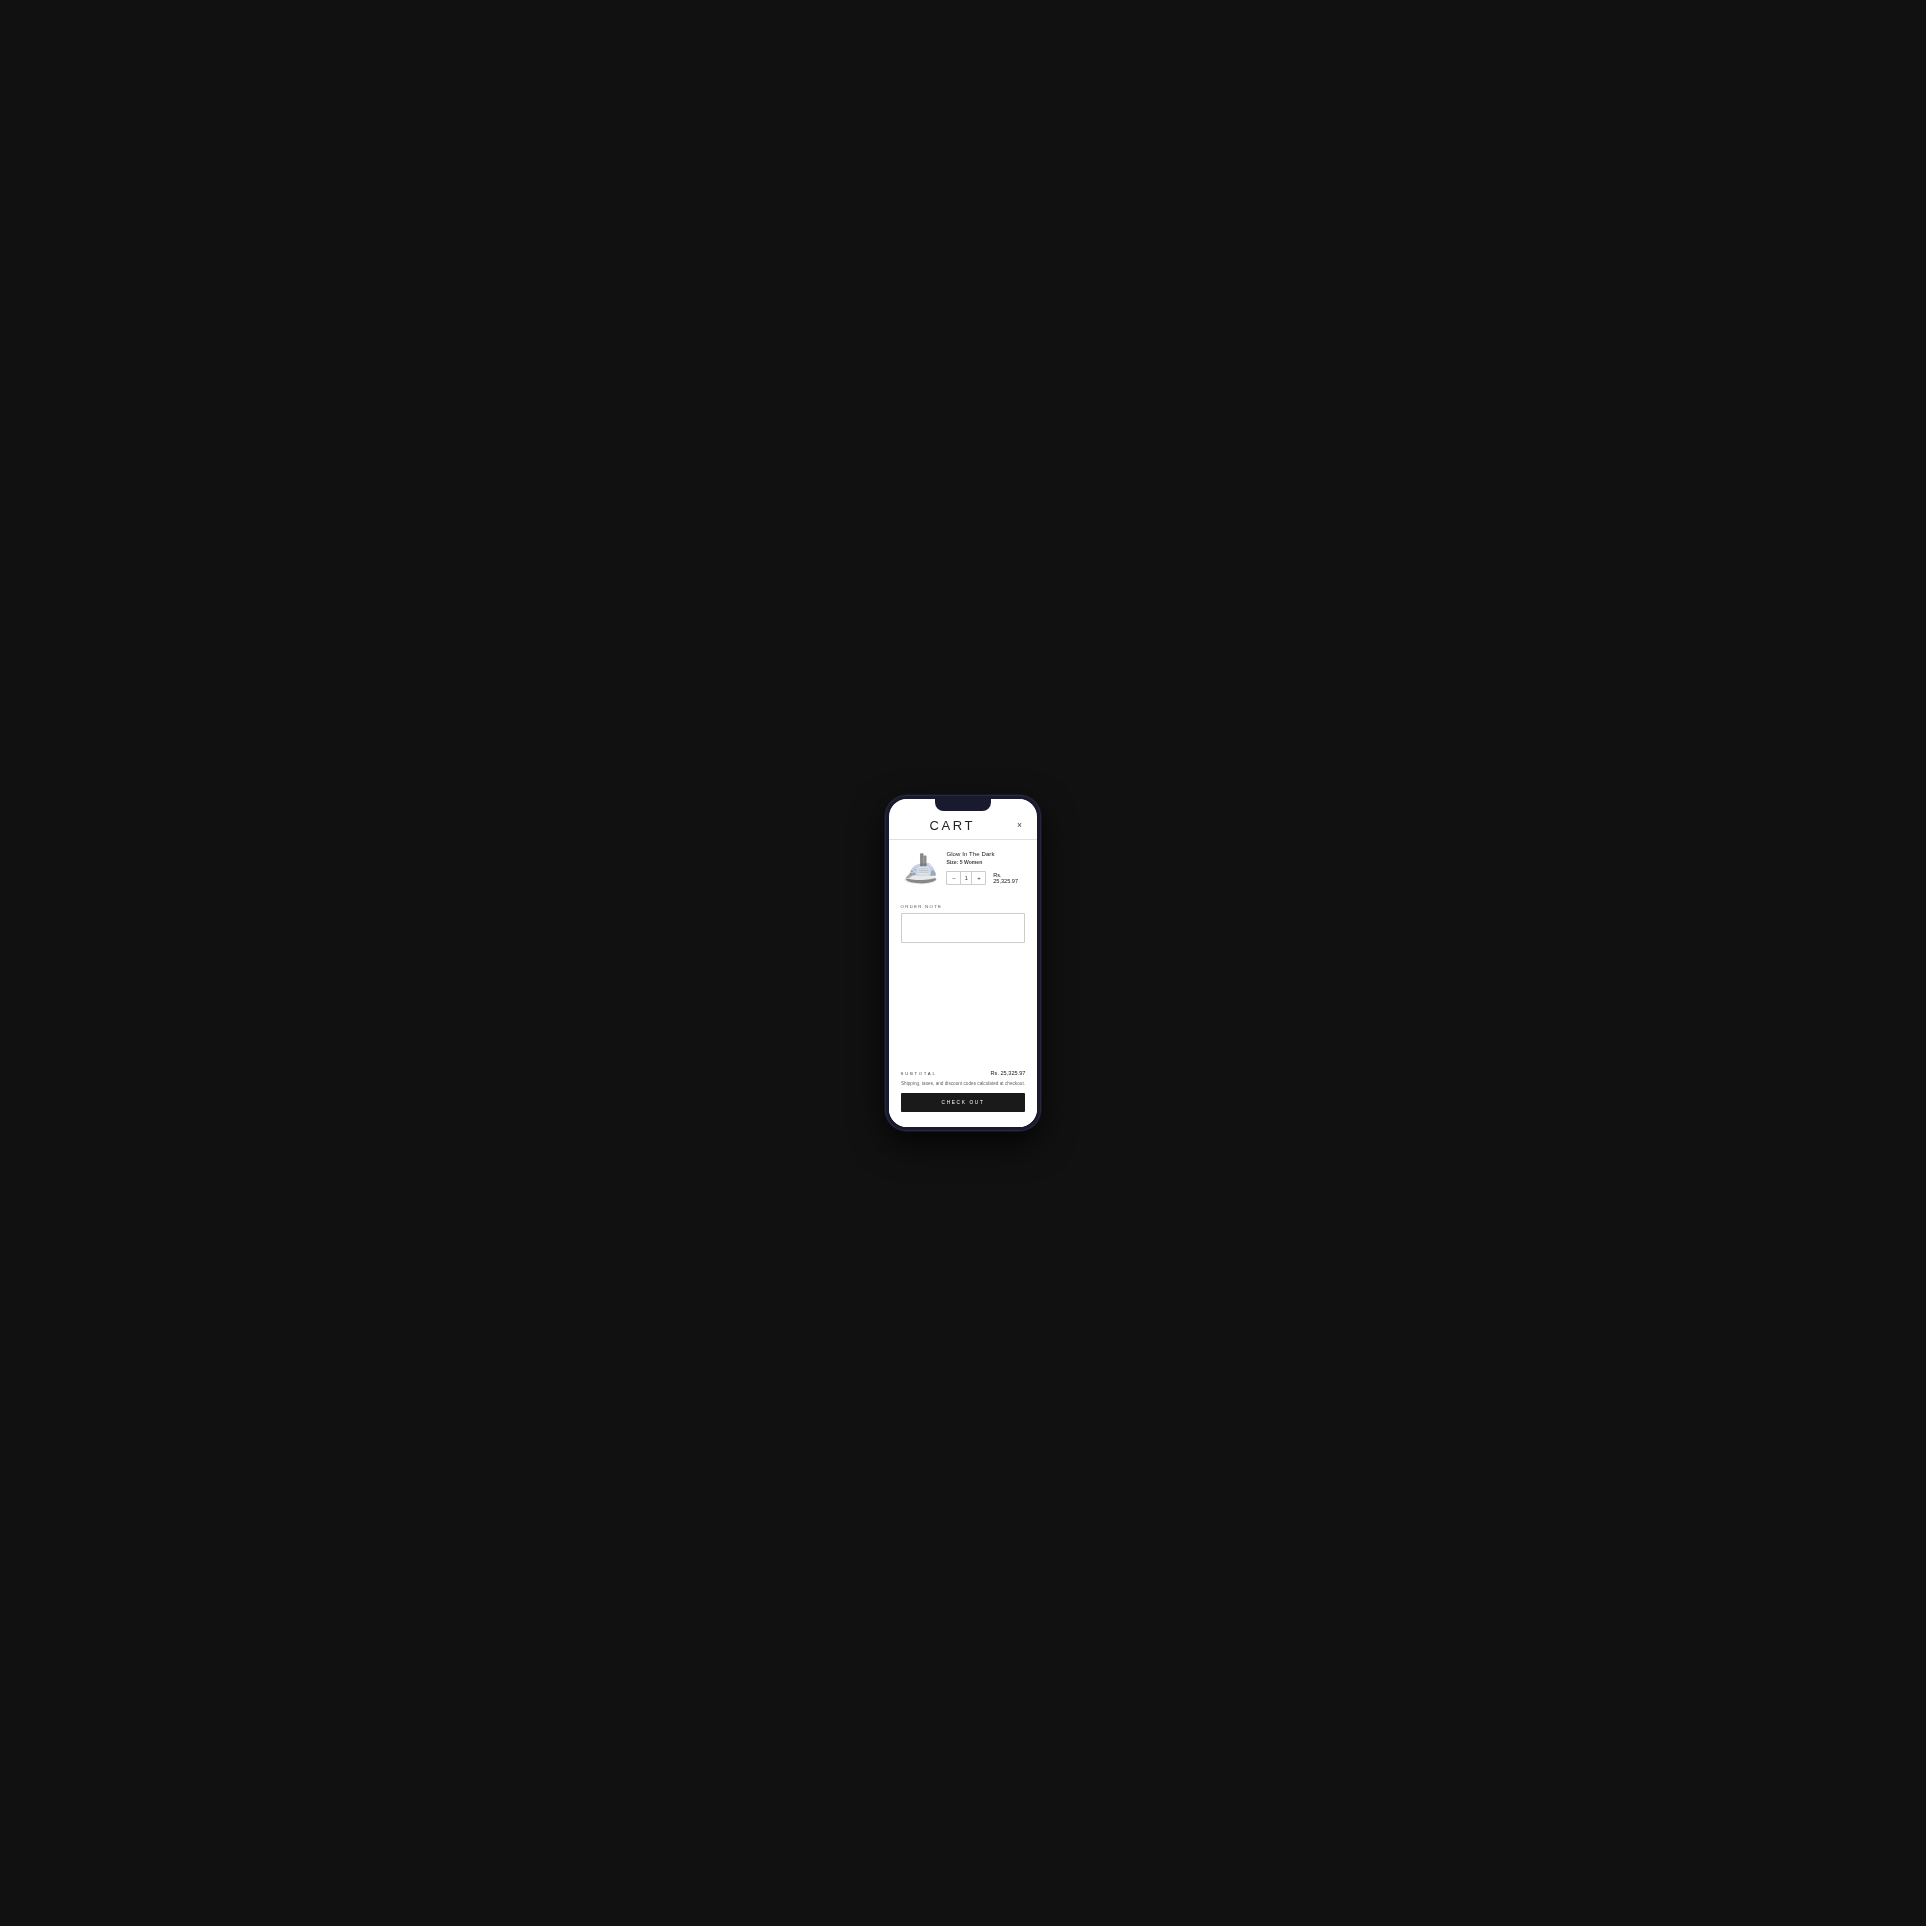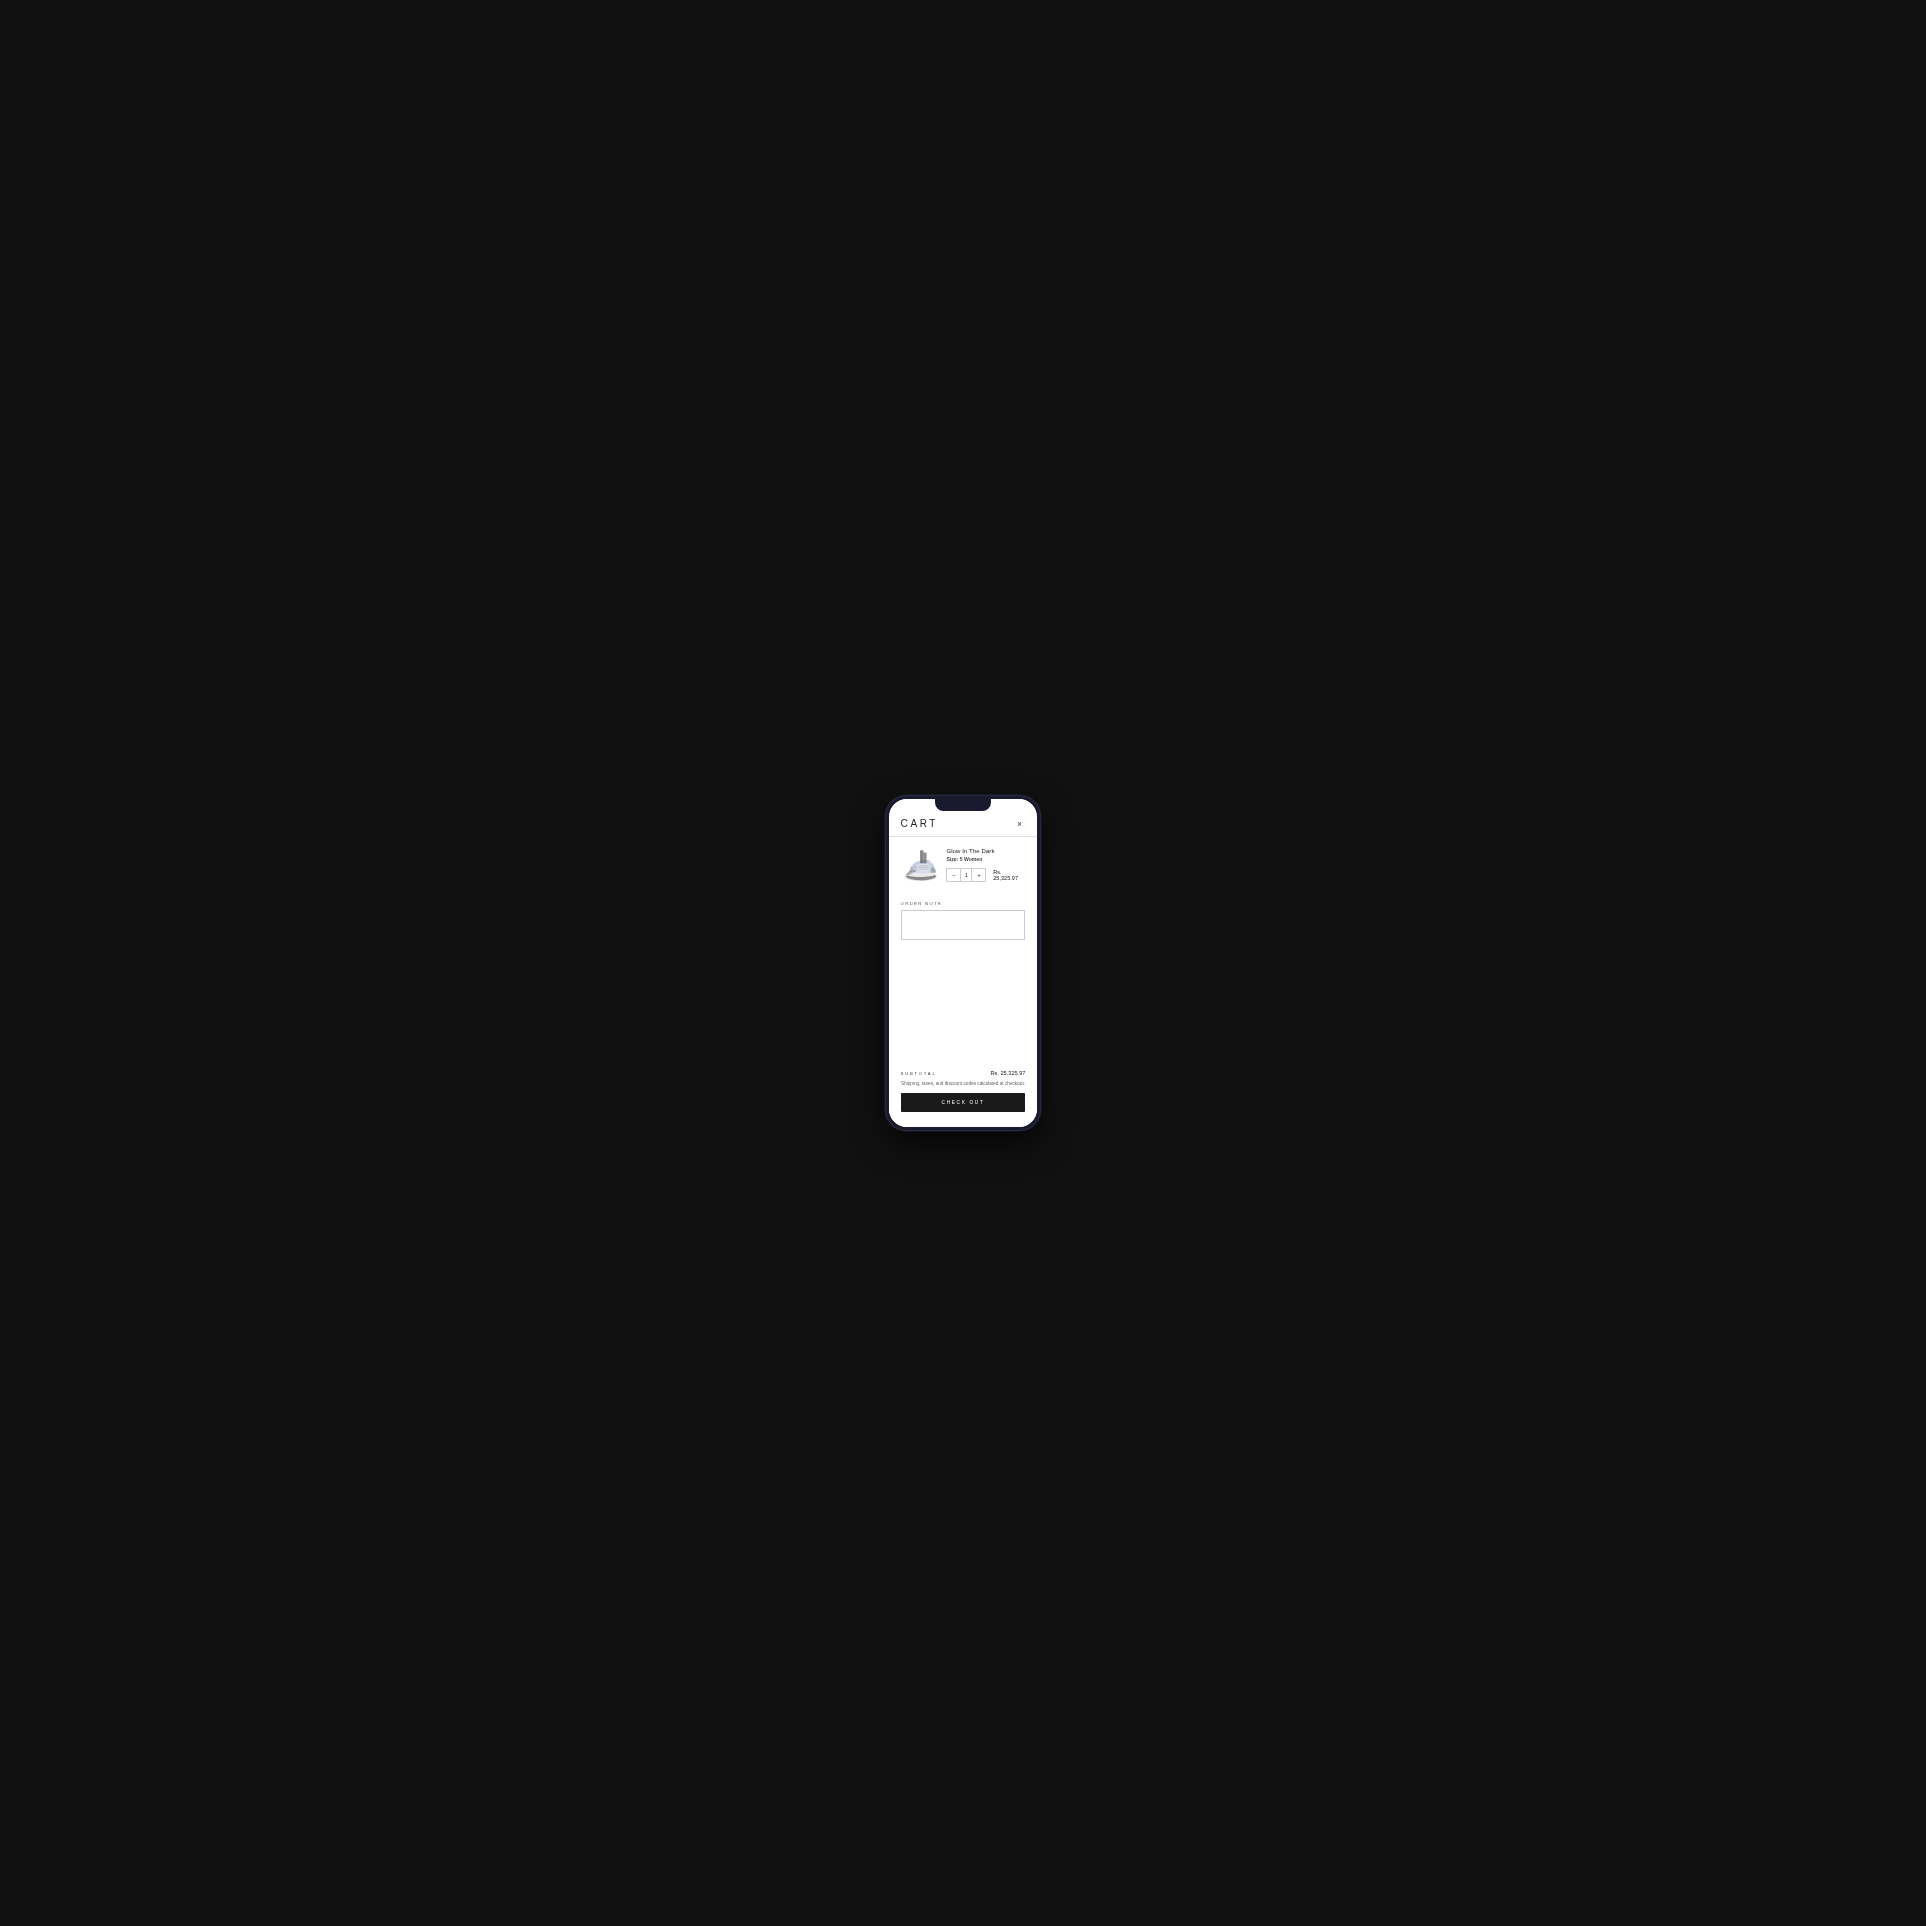--- a/index.html
+++ b/index.html
@@ -77,25 +77,26 @@
     
     .cart-header {
       display: flex;
       justify-content: space-between;
       align-items: center;
       padding: 19px 12px 6.8px 12px;
       border-bottom: 0.4px solid #e0e0e0;
     }
 
     .cart-title {
-      font-size: 10px;
+      font-size: 13px;
       font-weight: 300;
       letter-spacing: 2.6px;
       color: #222;
       text-transform: uppercase;
+      margin-left: 29px;
     }
 
     .close-btn {
       width: 12px;
       height: 12px;
       display: flex;
       align-items: center;
       justify-content: center;
       cursor: pointer;
       color: #444;

